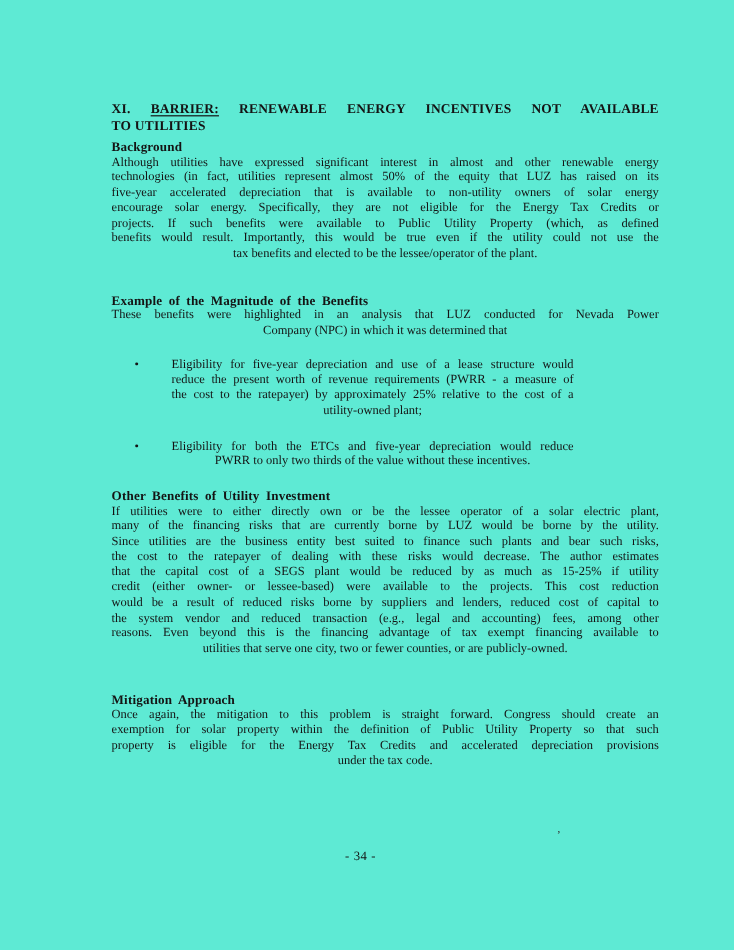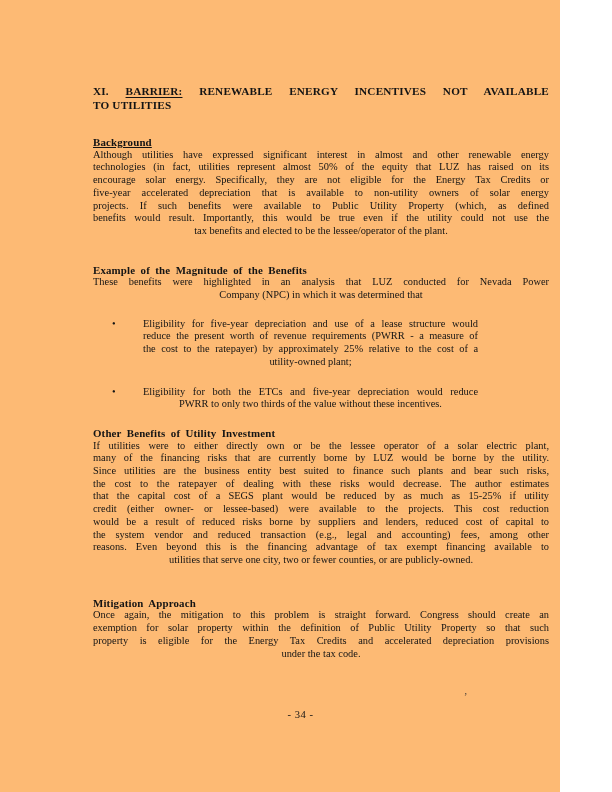--- a/index.html
+++ b/index.html
@@ -4,22 +4,22 @@
 <style>
   html,body { margin:0; padding:0; }
   body {
     width:612px; height:792px;
     background:#ffffff;
     font-family:"Liberation Serif", serif;
     color:#141414;
   }
   .page {
     position:relative;
-    width:560px; height:792px;
-    background:#fdba74;
+    width:612px; height:792px;
+    background:#5eead4;
     overflow:hidden;
   }
   .content {
     position:absolute;
     left:93px; top:85px; width:456px;
     font-size:10.4px;
     line-height:12.7px;
   }
   .doc-title {
     font-weight:bold;
@@ -28,21 +28,21 @@
     letter-spacing:0.2px;
   }
   .doc-title .tl1 { text-align:justify; text-align-last:justify; }
   .underlined { text-decoration:underline; text-decoration-thickness:1.1px; text-underline-offset:2px; }
   .heading {
     font-weight:bold;
     font-size:10.9px;
     letter-spacing:0.15px;
     word-spacing:2.5px;
   }
-  .hd-bg  { margin-top:24px;text-decoration:underline; }
+  .hd-bg  { margin-top:5px; }
   .hd-ex  { margin-top:26px; }
   .hd-ob  { margin-top:16px; }
   .hd-ma  { margin-top:30px; }
   .jl { text-align:justify; text-align-last:justify; }
   .ll { text-align:center; }
   .bullet-item { display:flex; margin-left:19px; }
   .bullet-item.b1 { margin-top:16px; }
   .bullet-item.b2 { margin-top:17px; }
   .bullet-marker { width:31px; flex:none; }
   .bullet-text { width:335px; flex:none; }
@@ -68,22 +68,22 @@
 
     <div class="doc-title">
       <div class="tl1"><span>XI.</span> <span class="underlined">BARRIER:</span> <span>RENEWABLE ENERGY INCENTIVES NOT AVAILABLE</span></div>
       <div class="tl2">TO UTILITIES</div>
     </div>
 
     <div class="heading hd-bg">Background</div>
     <div>
       <div class="jl">Although utilities have expressed significant interest in almost and other renewable energy</div>
       <div class="jl">technologies (in fact, utilities represent almost 50% of the equity that LUZ has raised on its</div>
+      <div class="jl">five-year accelerated depreciation that is available to non-utility owners of solar energy</div>
       <div class="jl">encourage solar energy. Specifically, they are not eligible for the Energy Tax Credits or</div>
-      <div class="jl">five-year accelerated depreciation that is available to non-utility owners of solar energy</div>
       <div class="jl">projects. If such benefits were available to Public Utility Property (which, as defined</div>
       <div class="jl">benefits would result. Importantly, this would be true even if the utility could not use the</div>
       <div class="ll">tax benefits and elected to be the lessee/operator of the plant.</div>
     </div>
 
     <div class="heading hd-ex">Example of the Magnitude of the Benefits</div>
     <div>
       <div class="jl">These benefits were highlighted in an analysis that LUZ conducted for Nevada Power</div>
       <div class="ll">Company (NPC) in which it was determined that</div>
     </div>

